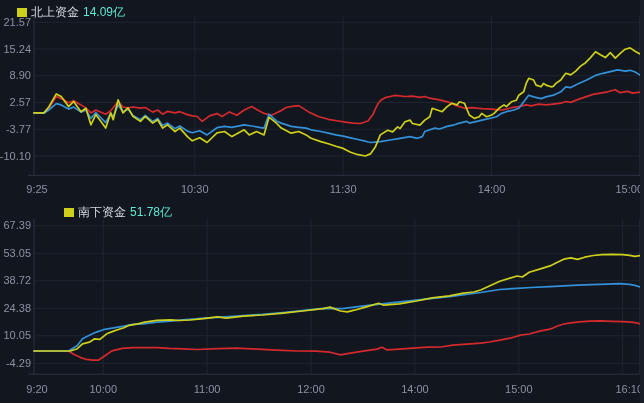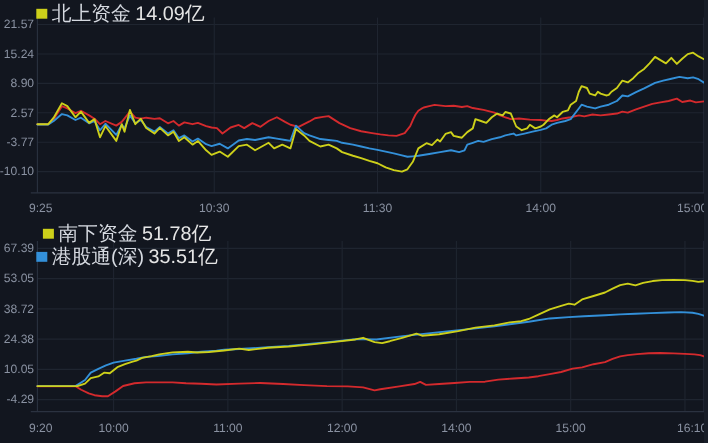--- a/index.html
+++ b/index.html
@@ -4,52 +4,47 @@
 <style>
   html,body{margin:0;padding:0;}
   body{
     width:644px;height:403px;overflow:hidden;position:relative;
     background:#12161f;
     font-family:"Liberation Sans","DejaVu Sans",sans-serif;
   }
   #panel{position:absolute;inset:0;}
   svg{position:absolute;left:0;top:0;}
   svg text.tick{fill:#8a92a2;font-size:11px;font-family:"Liberation Sans","DejaVu Sans",sans-serif;}
-  .legend{position:absolute;left:33px;display:flex;align-items:center;gap:7px;font-size:18px;line-height:14px;z-index:3;flex-direction:column;}
+  .legend{position:absolute;left:17px;display:flex;align-items:center;gap:7px;font-size:12px;line-height:14px;z-index:3;}
   #legend-north{top:5px;}
-  #legend-south{top:205px;}
+  #legend-south{top:205px;margin-left:47px;}
   .legend-item{display:flex;align-items:center;gap:4px;cursor:pointer;}
   .swatch{width:10px;height:9px;display:inline-block;}
   .lname{color:#d5d9e0;}
-  .lval{color:#e5e5e5;}
+  .lval{color:#5eead4;}
   .edge{position:absolute;right:0;top:0;width:4px;height:403px;background:#181d27;}
 </style>
 </head>
 <body>
 
 <div id="panel">
 
   <div class="legend" id="legend-north">
     <div class="legend-item">
       <span class="swatch" style="background: rgb(205, 208, 26);"></span>
       <span class="lname">北上资金</span>
       <span class="lval">14.09亿</span>
     </div>
   </div>
 
   <div class="legend" id="legend-south">
     <div class="legend-item">
       <span class="swatch" style="background: rgb(205, 208, 26);"></span>
       <span class="lname">南下资金</span>
       <span class="lval">51.78亿</span>
-    </div>
-    <div class="legend-item">
-      <span class="swatch" style="background: rgb(51, 144, 217);"></span>
-      <span class="lname">港股通(深)</span>
-      <span class="lval">35.51亿</span>
     </div>
   </div>
 
   <svg id="chart-svg" width="644" height="403" viewBox="0 0 644 403">
       <line x1="34" y1="22.3" x2="640" y2="22.3" stroke="#1f2530" stroke-width="1"></line>
       <text x="31" y="25.8" text-anchor="end" class="tick">21.57</text>
       <line x1="34" y1="49.02311335648879" x2="640" y2="49.02311335648879" stroke="#1f2530" stroke-width="1"></line>
       <text x="31" y="52.52311335648879" text-anchor="end" class="tick">15.24</text>
       <line x1="34" y1="75.7884433217556" x2="640" y2="75.7884433217556" stroke="#1f2530" stroke-width="1"></line>
       <text x="31" y="79.2884433217556" text-anchor="end" class="tick">8.90</text>

